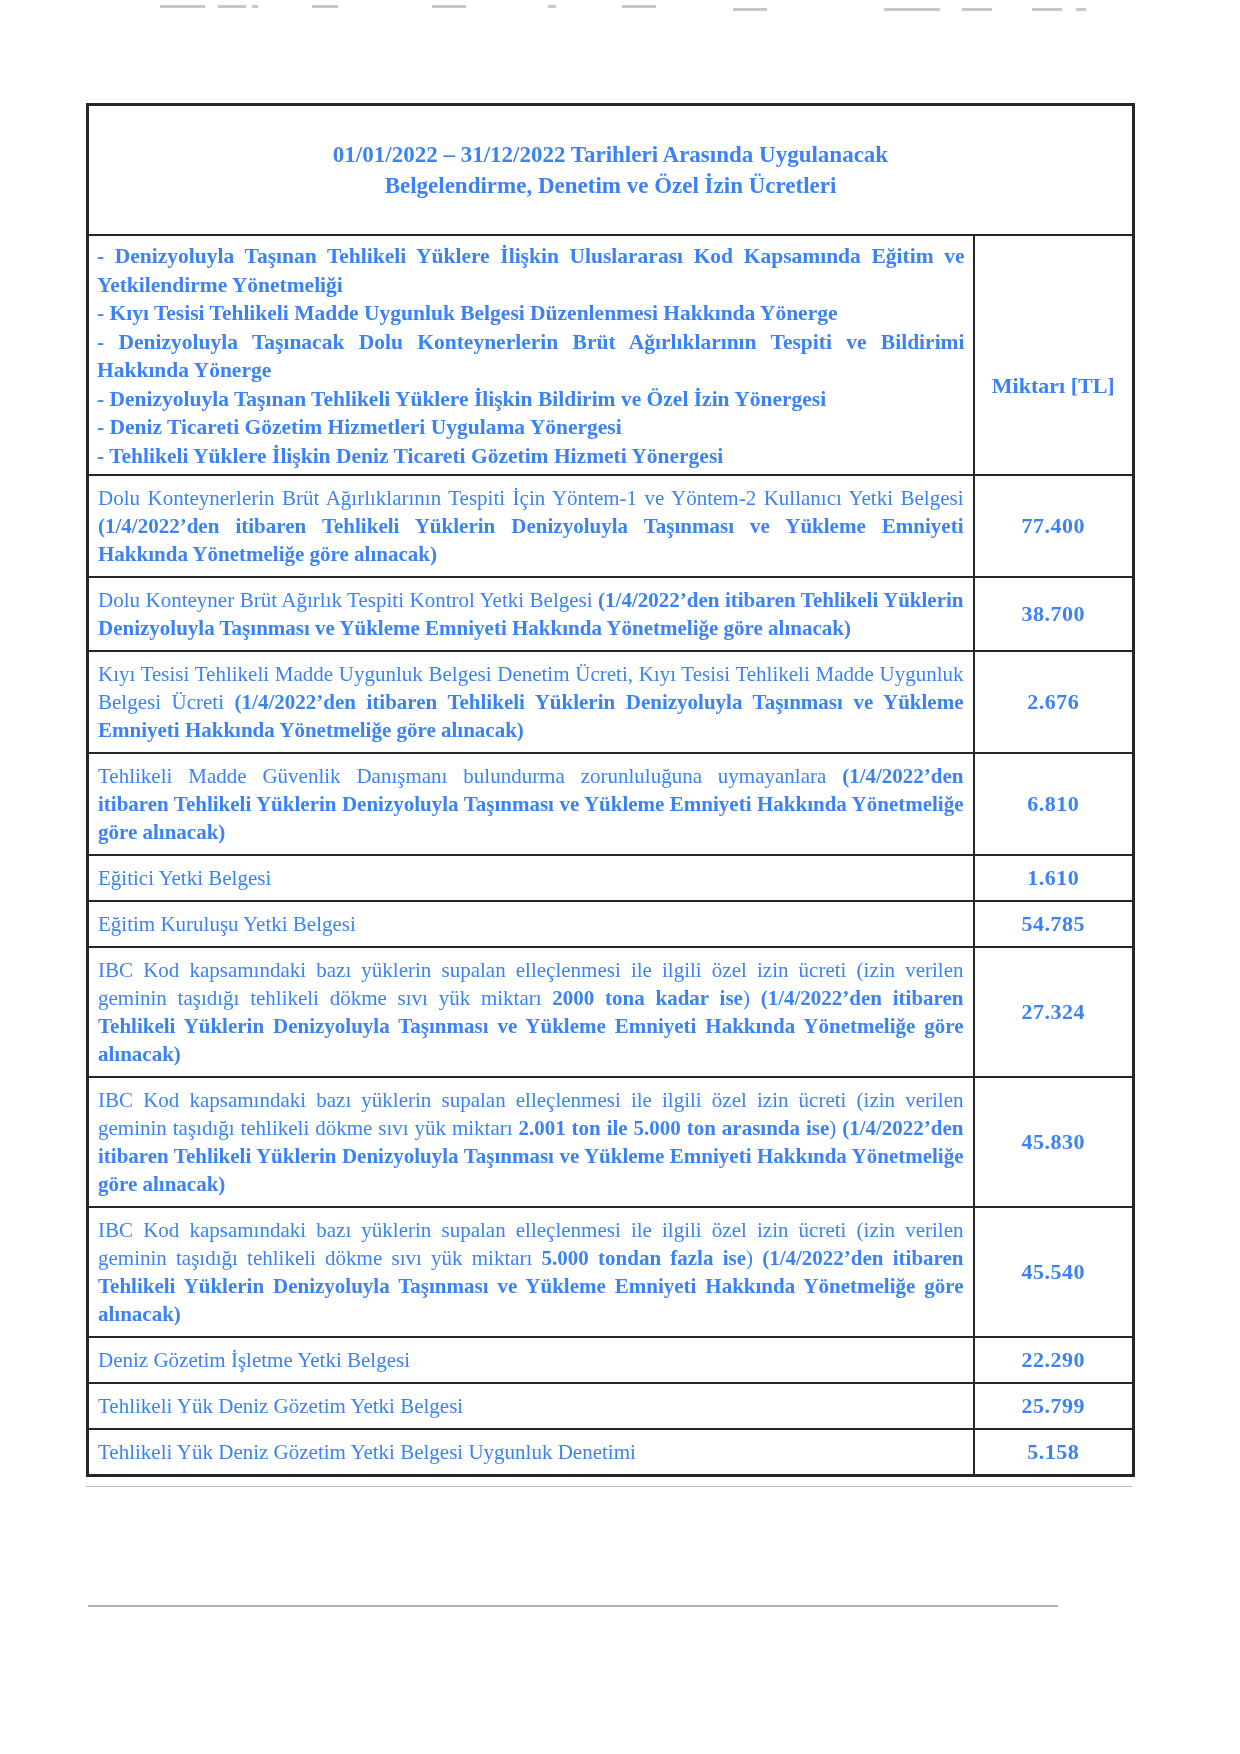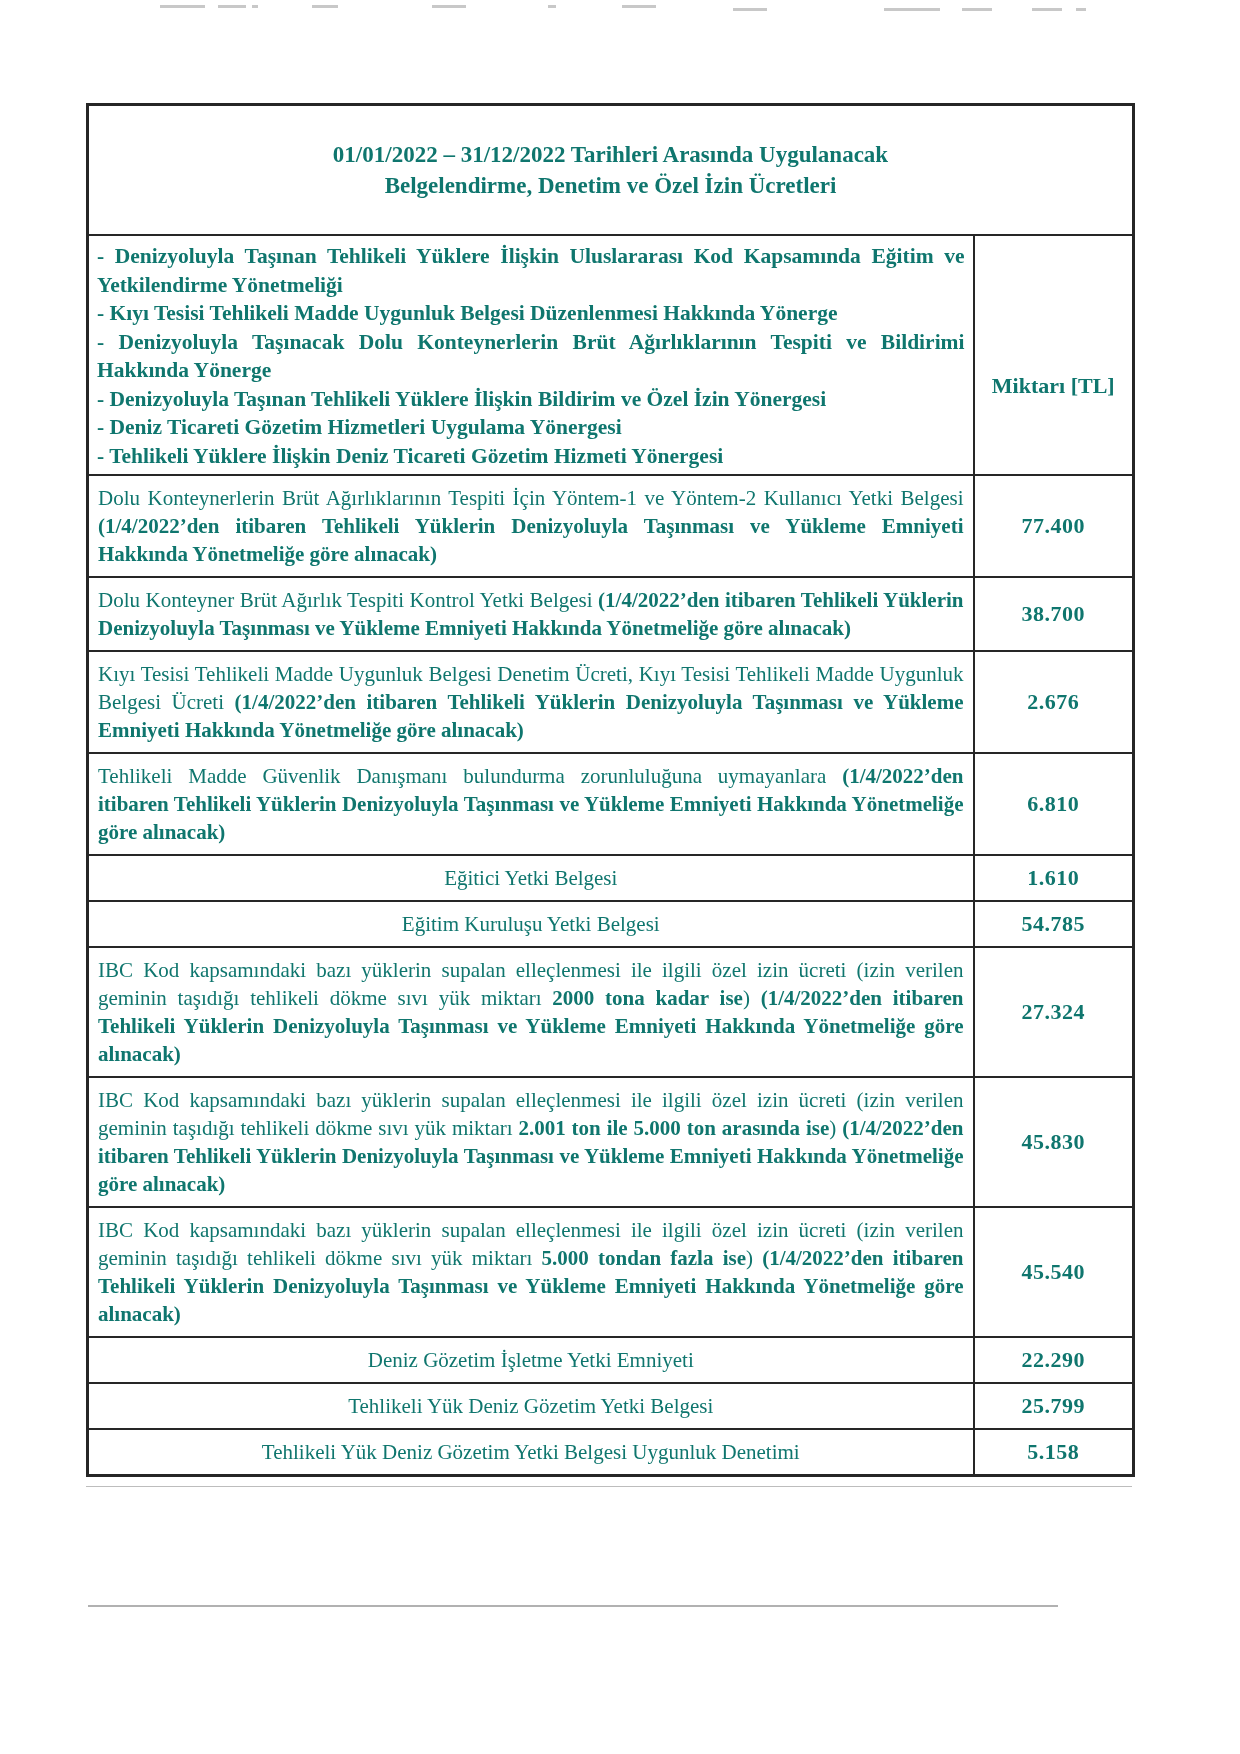--- a/index.html
+++ b/index.html
@@ -7,21 +7,21 @@
     padding: 0;
     background: #ffffff;
   }
   .page {
     position: relative;
     width: 1240px;
     height: 1754px;
     background: #ffffff;
     overflow: hidden;
     font-family: "Liberation Serif", "DejaVu Serif", serif;
-    color: #0f766e;
+    color: #3b82f6;
   }
   
   .artifact {
     position: absolute;
     height: 3px;
     background: #9a9a9a;
     opacity: 0.55;
   }
   .table-wrap {
     position: absolute;
@@ -68,21 +68,21 @@
     font-size: 22px;
     padding-top: 62px;
     border-radius: 22px;
   }
   td.desc {
     font-size: 21px;
     line-height: 28px;
     padding: 8px 9px;
     text-align: justify;
   }
-  tr.oneline td.desc { text-align: center; }
+  tr.oneline td.desc { text-align: left; }
   td.desc .b { font-weight: bold; }
   td.amt {
     text-align: center;
     font-weight: bold;
     font-size: 22px;
     letter-spacing: 0.5px;
     border-radius: 28px;
   }
   .ghost-line {
     margin-top: 9px;
@@ -174,21 +174,21 @@
           </tr>
           <tr>
             <td class="desc"><span>IBC Kod kapsamındaki bazı yüklerin supalan elleçlenmesi ile ilgili özel izin ücreti (izin verilen geminin taşıdığı tehlikeli dökme sıvı yük miktarı </span><span class="b">2.001 ton ile 5.000 ton arasında ise</span><span>) </span><span class="b">(1/4/2022’den itibaren Tehlikeli Yüklerin Denizyoluyla Taşınması ve Yükleme Emniyeti Hakkında Yönetmeliğe göre alınacak)</span></td>
             <td class="amt">45.830</td>
           </tr>
           <tr>
             <td class="desc"><span>IBC Kod kapsamındaki bazı yüklerin supalan elleçlenmesi ile ilgili özel izin ücreti (izin verilen geminin taşıdığı tehlikeli dökme sıvı yük miktarı </span><span class="b">5.000 tondan fazla ise</span><span>) </span><span class="b">(1/4/2022’den itibaren Tehlikeli Yüklerin Denizyoluyla Taşınması ve Yükleme Emniyeti Hakkında Yönetmeliğe göre alınacak)</span></td>
             <td class="amt">45.540</td>
           </tr>
           <tr class="oneline">
-            <td class="desc"><span>Deniz Gözetim İşletme Yetki Emniyeti</span></td>
+            <td class="desc"><span>Deniz Gözetim İşletme Yetki Belgesi</span></td>
             <td class="amt">22.290</td>
           </tr>
           <tr class="oneline">
             <td class="desc"><span>Tehlikeli Yük Deniz Gözetim Yetki Belgesi</span></td>
             <td class="amt">25.799</td>
           </tr>
           <tr class="oneline">
             <td class="desc"><span>Tehlikeli Yük Deniz Gözetim Yetki Belgesi Uygunluk Denetimi</span></td>
             <td class="amt">5.158</td>
           </tr>

